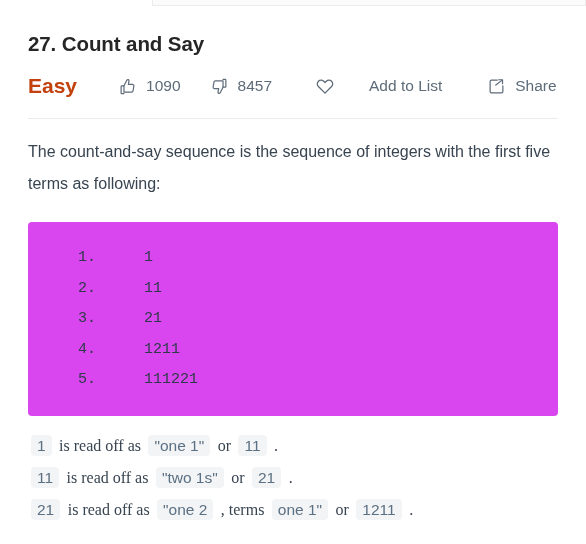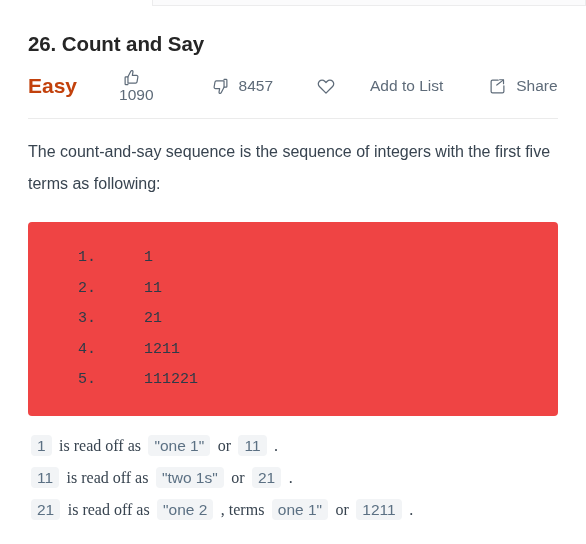--- a/index.html
+++ b/index.html
@@ -63,21 +63,21 @@
     align-items: center;
     color: #5e6b79;
     white-space: nowrap;
   }
   #difficulty-badge {
     color: #c2410c;
     font-weight: bold;
     font-size: 21px;
     margin-right: 42px;
   }
-  #likes-action { margin-right: 58px; flex-direction: column; }
+  #likes-action { margin-right: 30px; }
   #dislikes-action { margin-right: 44px; }
   #addlist-action { margin-right: 46px; gap: 25px; }
 
   .action-icon {
     display: inline-flex;
     align-items: center;
     justify-content: center;
     color: #5e6b79;
     margin-right: 10px;
     flex: 0 0 auto;
@@ -97,21 +97,21 @@
     font-size: 16px;
     line-height: 32px;
     color: #384450;
     margin: 0;
     padding-top: 17px;
     max-width: 532px;
   }
 
   
   #sequence-code-block {
-    background: #ef4444;
+    background: #d946ef;
     border-radius: 4px;
     margin-top: 22px;
     padding: 21px 0 20px 0;
   }
   .code-row {
     font-family: "Liberation Mono", "DejaVu Sans Mono", monospace;
     font-size: 15px;
     line-height: 30.5px;
     color: #2d3b48;
     padding-left: 50px;
@@ -143,21 +143,21 @@
   }
   .plain { color: #384450; font-family: Liberation Serif, serif; }
 </style>
 </head>
 <body>
 
 <div id="top-sliver"></div>
 
 <div id="page">
 
-  <h1 id="problem-title">26. Count and Say</h1>
+  <h1 id="problem-title">27. Count and Say</h1>
 
   <div id="action-bar">
 
     <span id="difficulty-badge" class="action-item">Easy</span>
 
     <span id="likes-action" class="action-item">
       <span class="action-icon">
         <svg width="17" height="17" viewBox="0 0 24 24" fill="none" stroke="currentColor" stroke-width="1.7" stroke-linecap="round" stroke-linejoin="round">
           <path d="M7 22H4a1 1 0 0 1-1-1v-9a1 1 0 0 1 1-1h3"></path>
           <path d="M7 11l4.2-8.1a1.6 1.6 0 0 1 2.9 1.2L13.2 9H19a2 2 0 0 1 2 2.3l-1.2 7A2 2 0 0 1 17.8 20H7z"></path>

